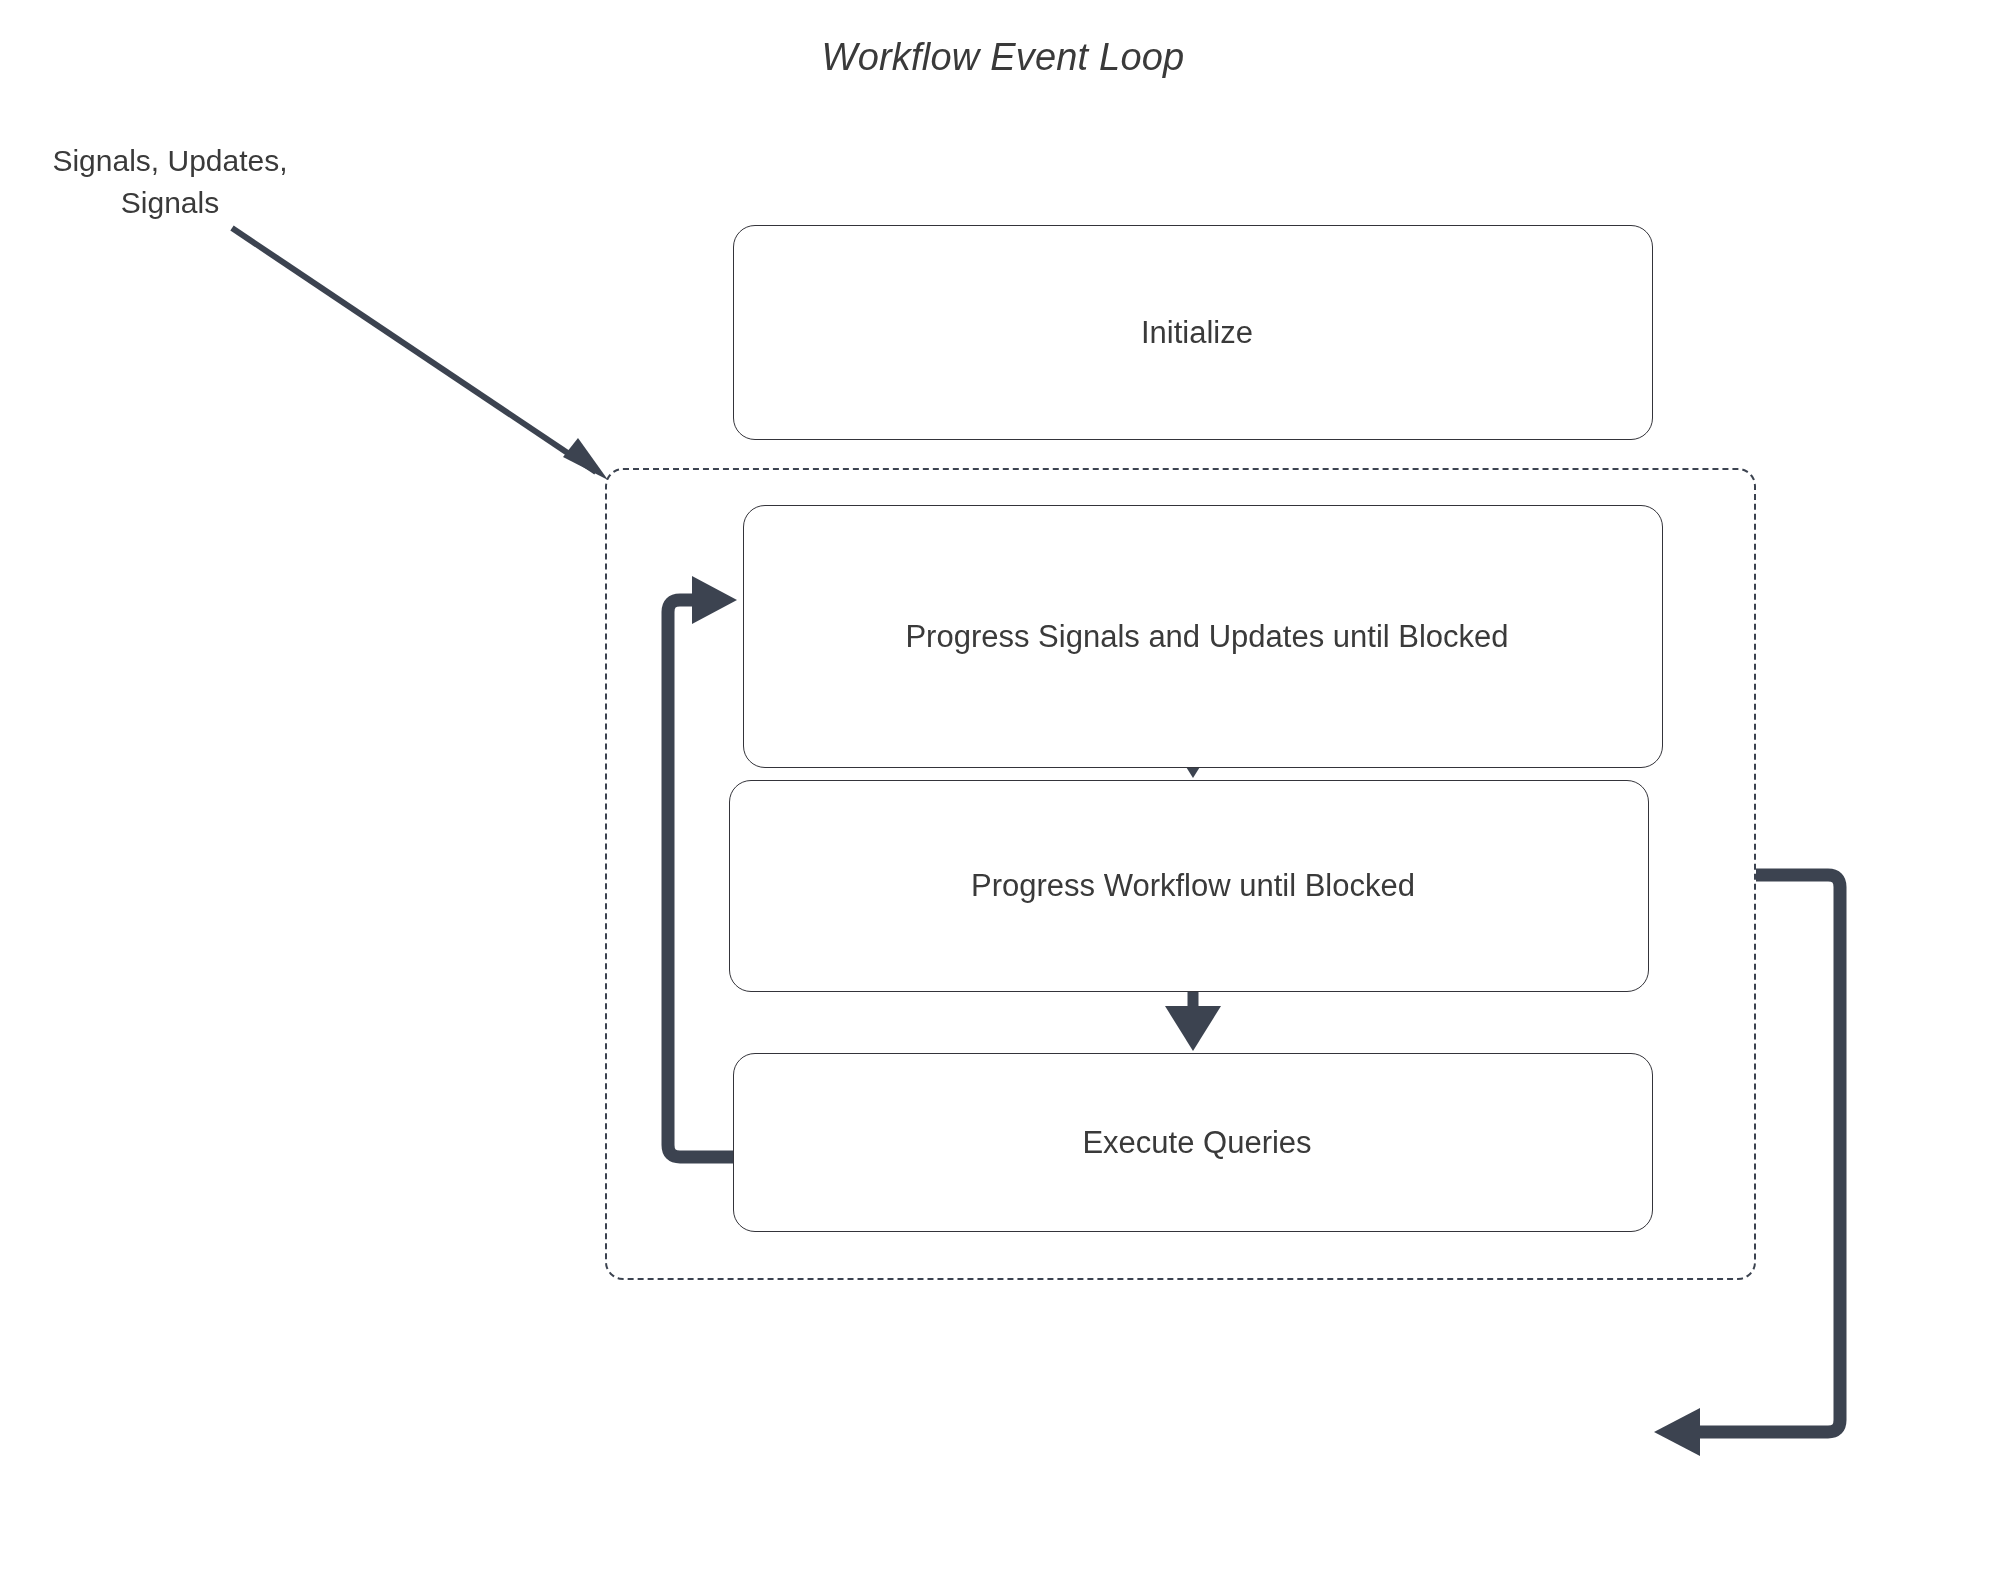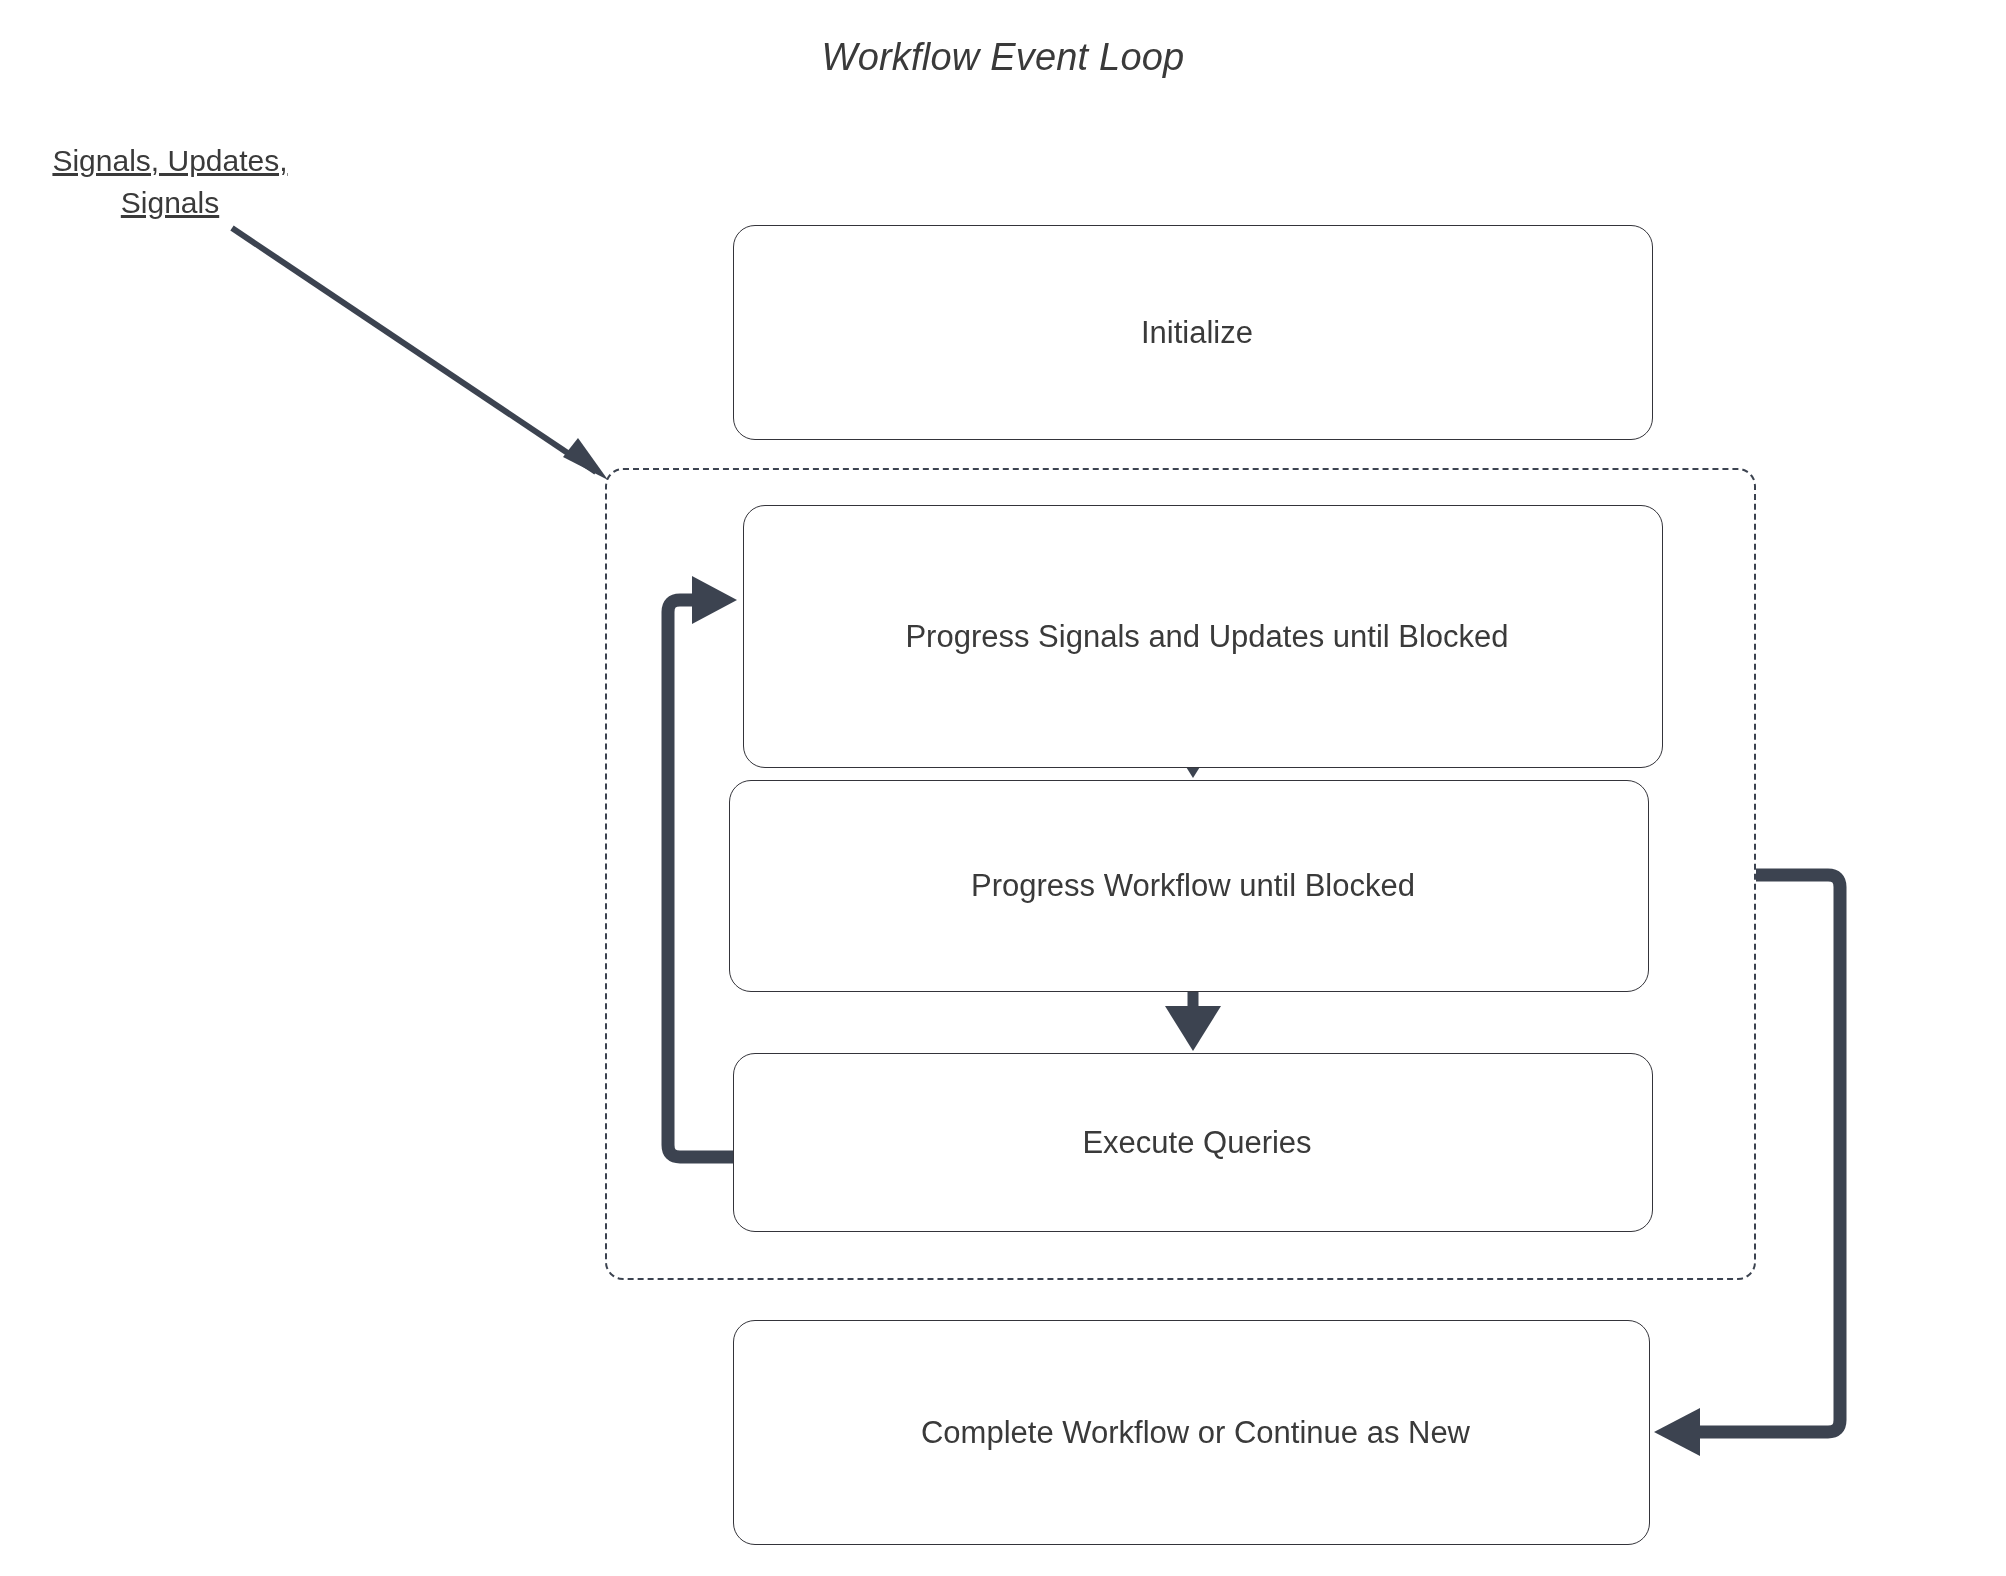--- a/index.html
+++ b/index.html
@@ -44,21 +44,20 @@
   
   .edge-label {
     position: absolute;
     left: 20px;
     top: 140px;
     width: 300px;
     text-align: center;
     font-size: 30px;
     line-height: 42px;
     color: #3a3a3a;
-    text-decoration: underline;
   }
   .edge-label .lbl-line { display: block; }
 
   
   .node-box {
     position: absolute;
     box-sizing: border-box;
     background: #ffffff;
     border: 1.6px solid #34343a;
     border-radius: 22px;
@@ -146,17 +145,14 @@
   </div>
 
   <div class="node-box" id="node-progress-workflow">
     <span class="node-label">Progress Workflow until Blocked</span>
   </div>
 
   <div class="node-box" id="node-execute-queries">
     <span class="node-label">Execute Queries</span>
   </div>
 
-  <div class="node-box" id="node-complete-workflow">
-    <span class="node-label">Complete Workflow or Continue as New</span>
-  </div>
 
 </div>
 
 </body></html>

